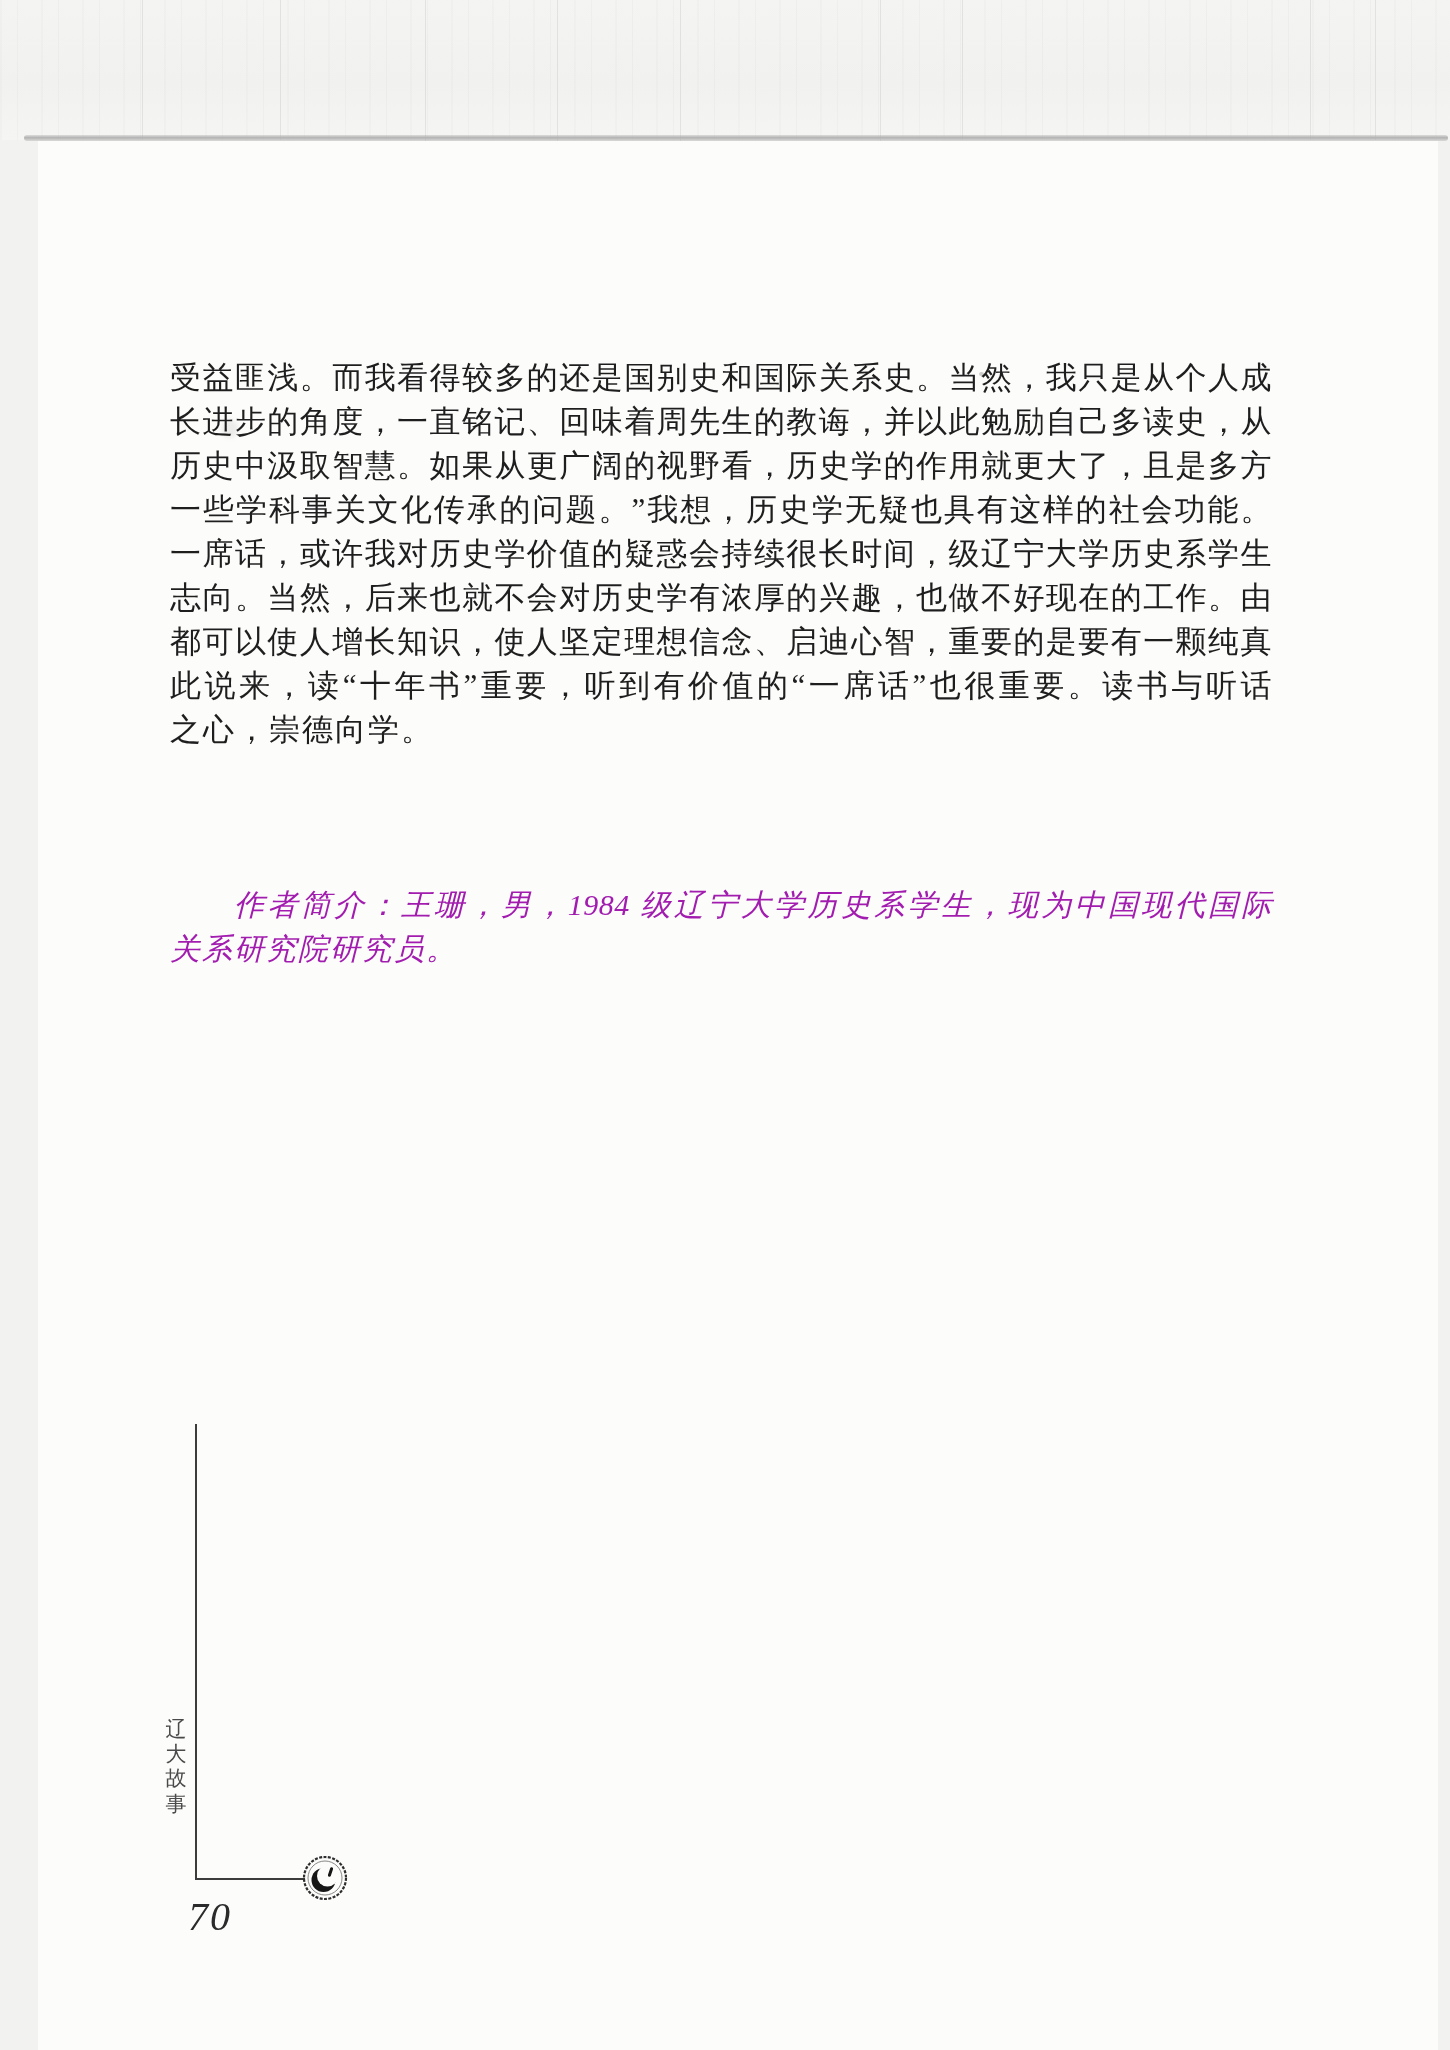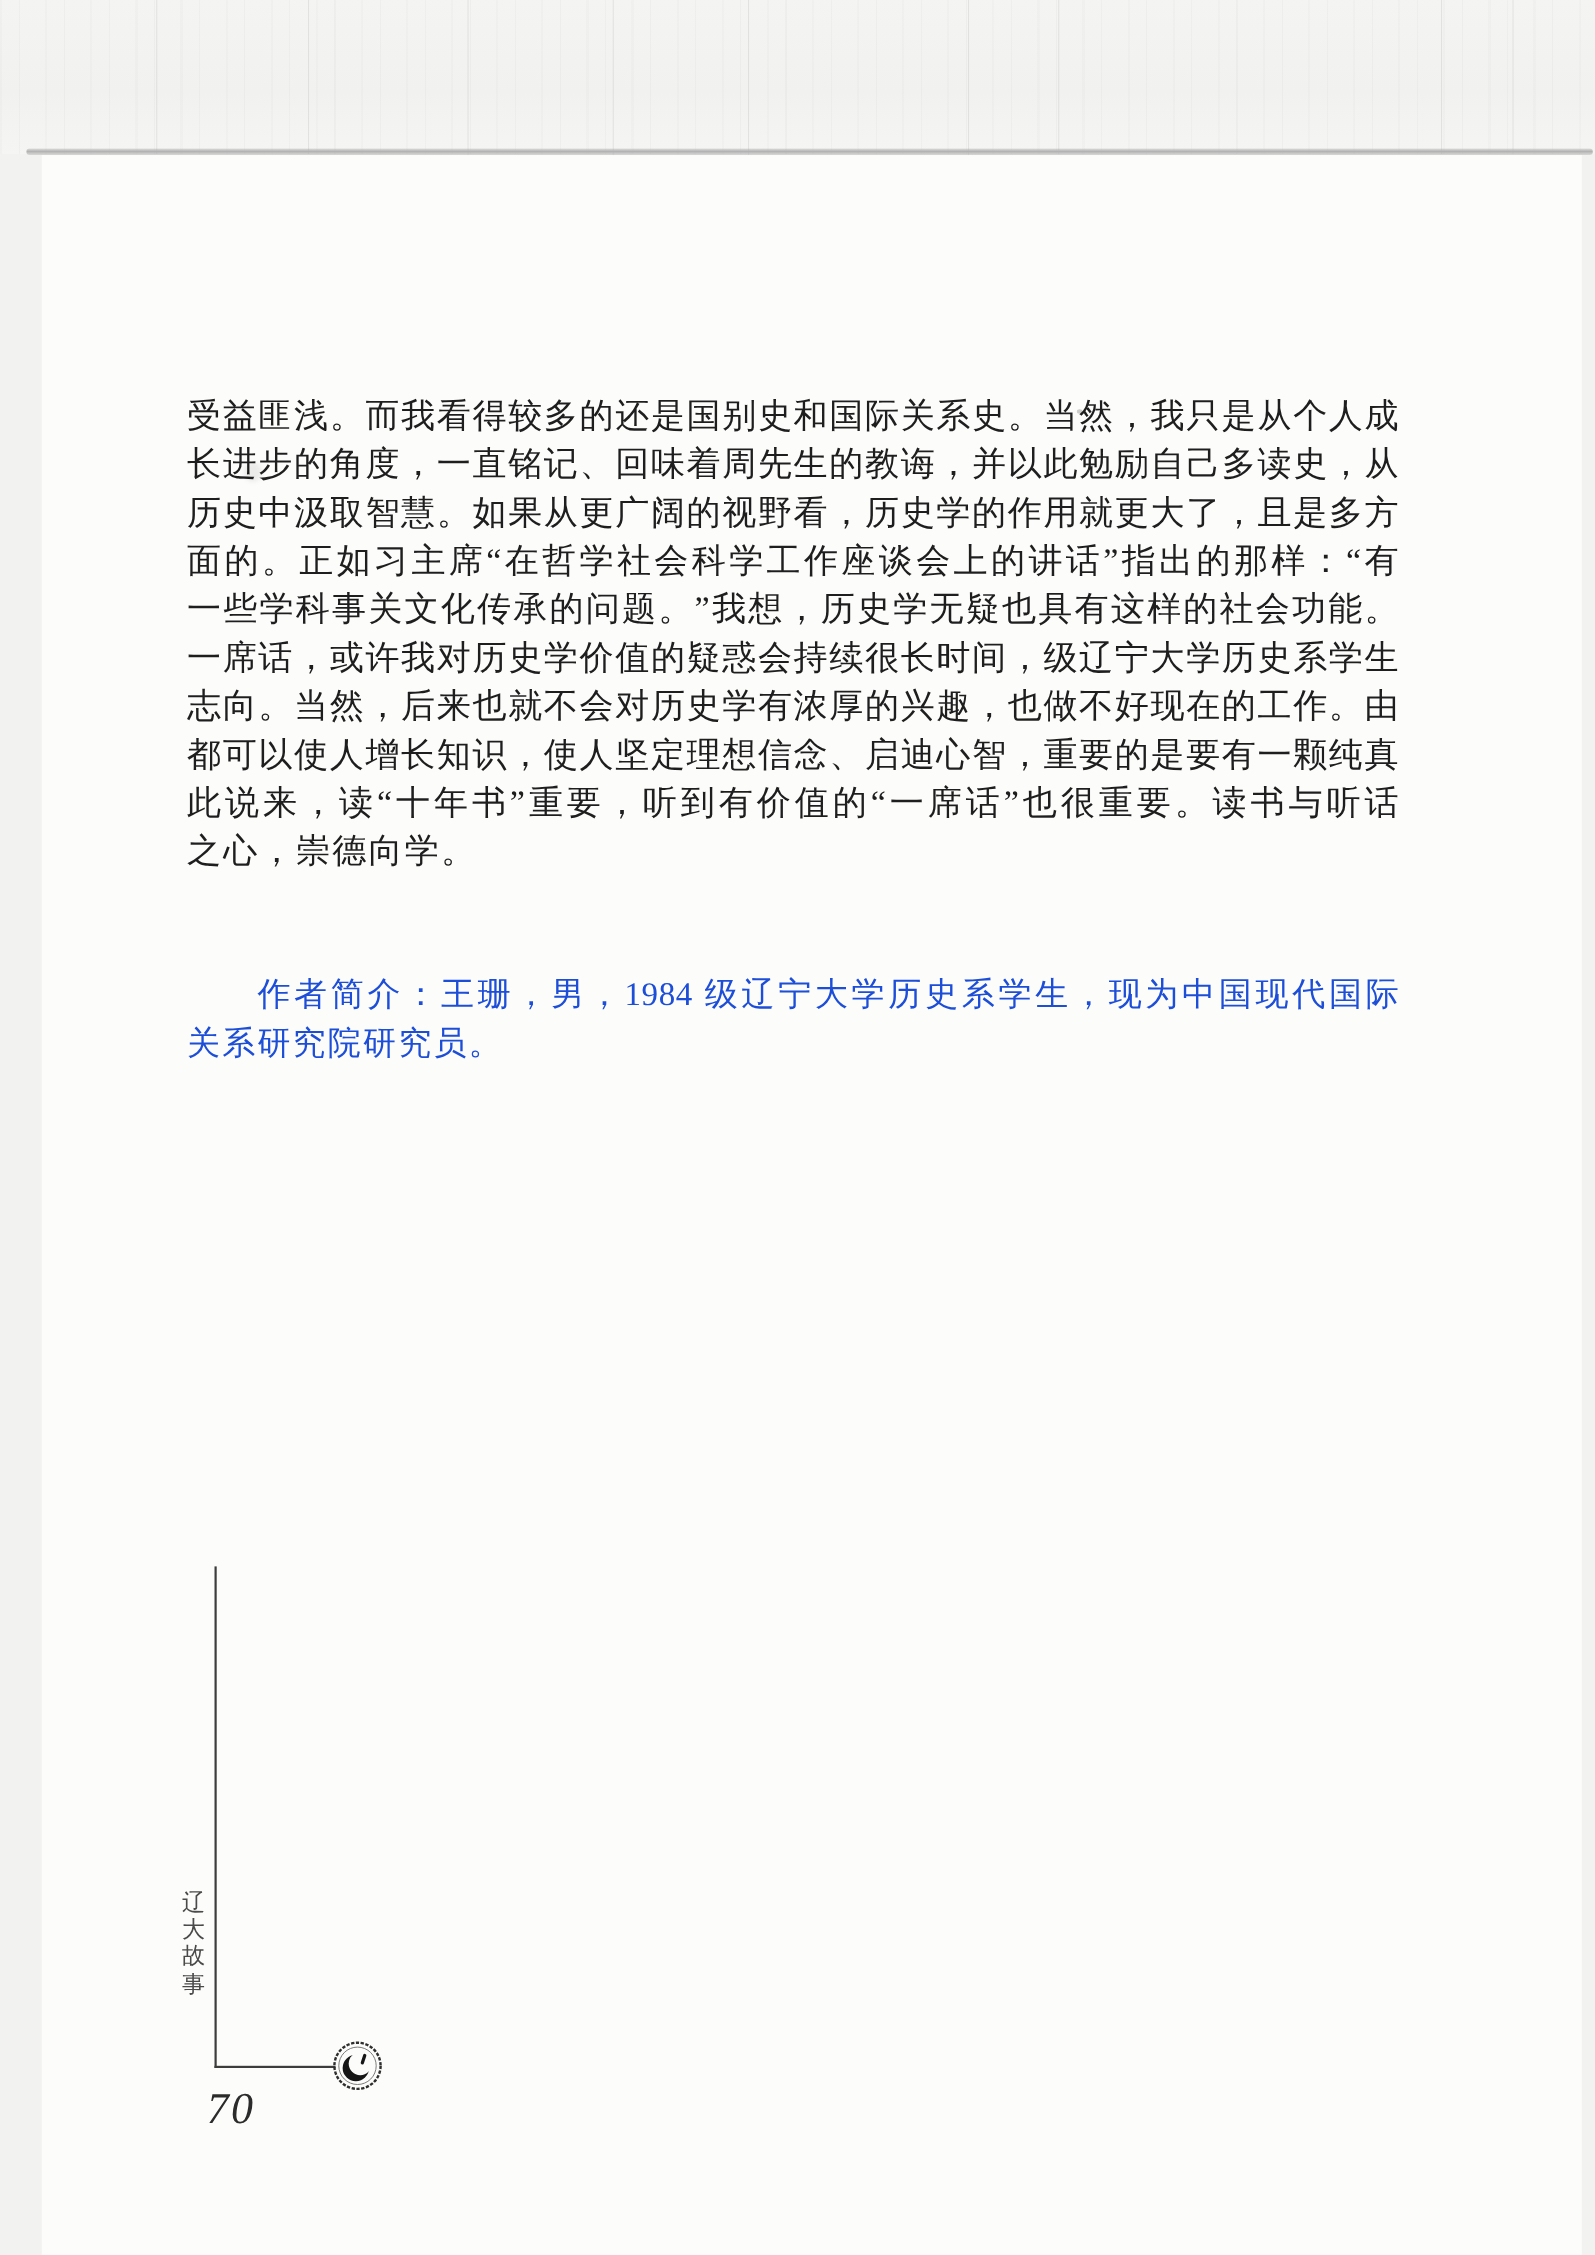--- a/index.html
+++ b/index.html
@@ -48,21 +48,22 @@
     text-align-last:justify;
     white-space:nowrap;
     letter-spacing:0.5px;
   }
   .line.no-fill{text-align-last:left;letter-spacing:2px;}
   .line.indent{text-indent:64px;}
 
   
   .bio{
     position:absolute;left:132px;top:742px;width:1102px;
-    color:#1d4ed8;
+    color:#a21caf;
+    font-style:italic;
     font-size:30px;line-height:44px;
   }
 
   
   .v-line{position:absolute;left:157px;top:1283px;width:2px;height:456px;background:#3c3c3c;}
   .h-line{position:absolute;left:157px;top:1737px;width:110px;height:2px;background:#3c3c3c;}
 
   .v-title{
     position:absolute;left:124px;top:1560px;height:330px;
     writing-mode:vertical-rl;text-orientation:upright;
@@ -114,21 +115,20 @@
 
   <div class="paper">
 
     <div class="smudge"></div>
     <div class="speck"></div>
 
     <div class="article">
       <div class="line">受益匪浅。而我看得较多的还是国别史和国际关系史。当然，我只是从个人成</div>
       <div class="line">长进步的角度，一直铭记、回味着周先生的教诲，并以此勉励自己多读史，从</div>
       <div class="line">历史中汲取智慧。如果从更广阔的视野看，历史学的作用就更大了，且是多方</div>
-      <div class="line">面的。正如习主席“在哲学社会科学工作座谈会上的讲话”指出的那样：“有</div>
       <div class="line">一些学科事关文化传承的问题。”我想，历史学无疑也具有这样的社会功能。</div>
       <div class="line">一席话，或许我对历史学价值的疑惑会持续很长时间，级辽宁大学历史系学生</div>
       <div class="line">志向。当然，后来也就不会对历史学有浓厚的兴趣，也做不好现在的工作。由</div>
       <div class="line">都可以使人增长知识，使人坚定理想信念、启迪心智，重要的是要有一颗纯真</div>
       <div class="line">此说来，读“十年书”重要，听到有价值的“一席话”也很重要。读书与听话</div>
       <div class="line no-fill">之心，崇德向学。</div>
     </div>
 
     <div class="bio">
       <div class="line indent">作者简介：王珊，男，1984 级辽宁大学历史系学生，现为中国现代国际</div>

